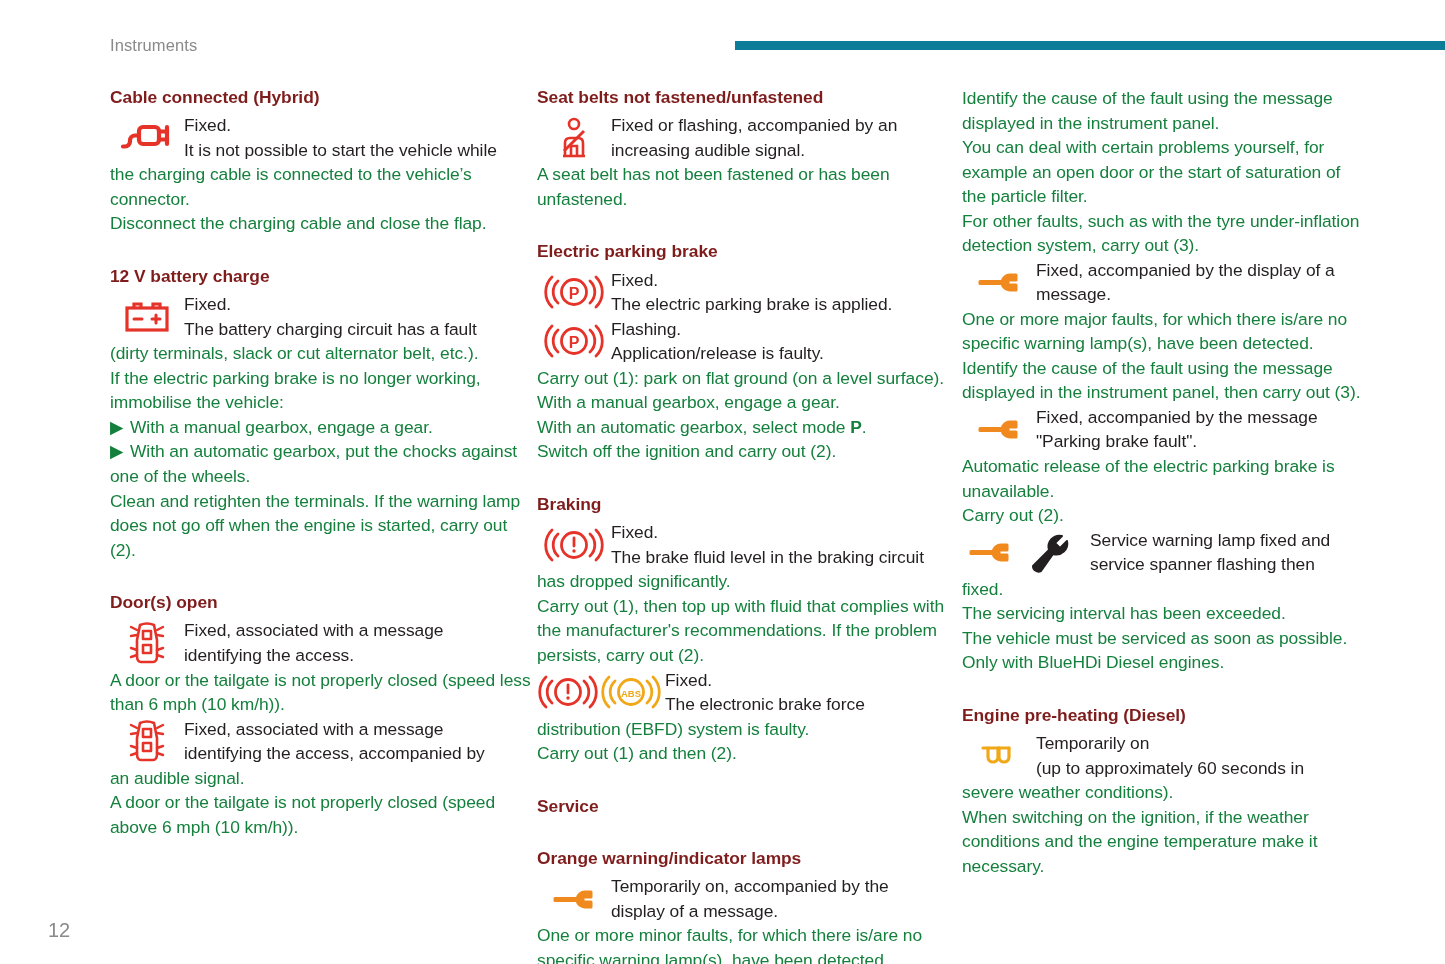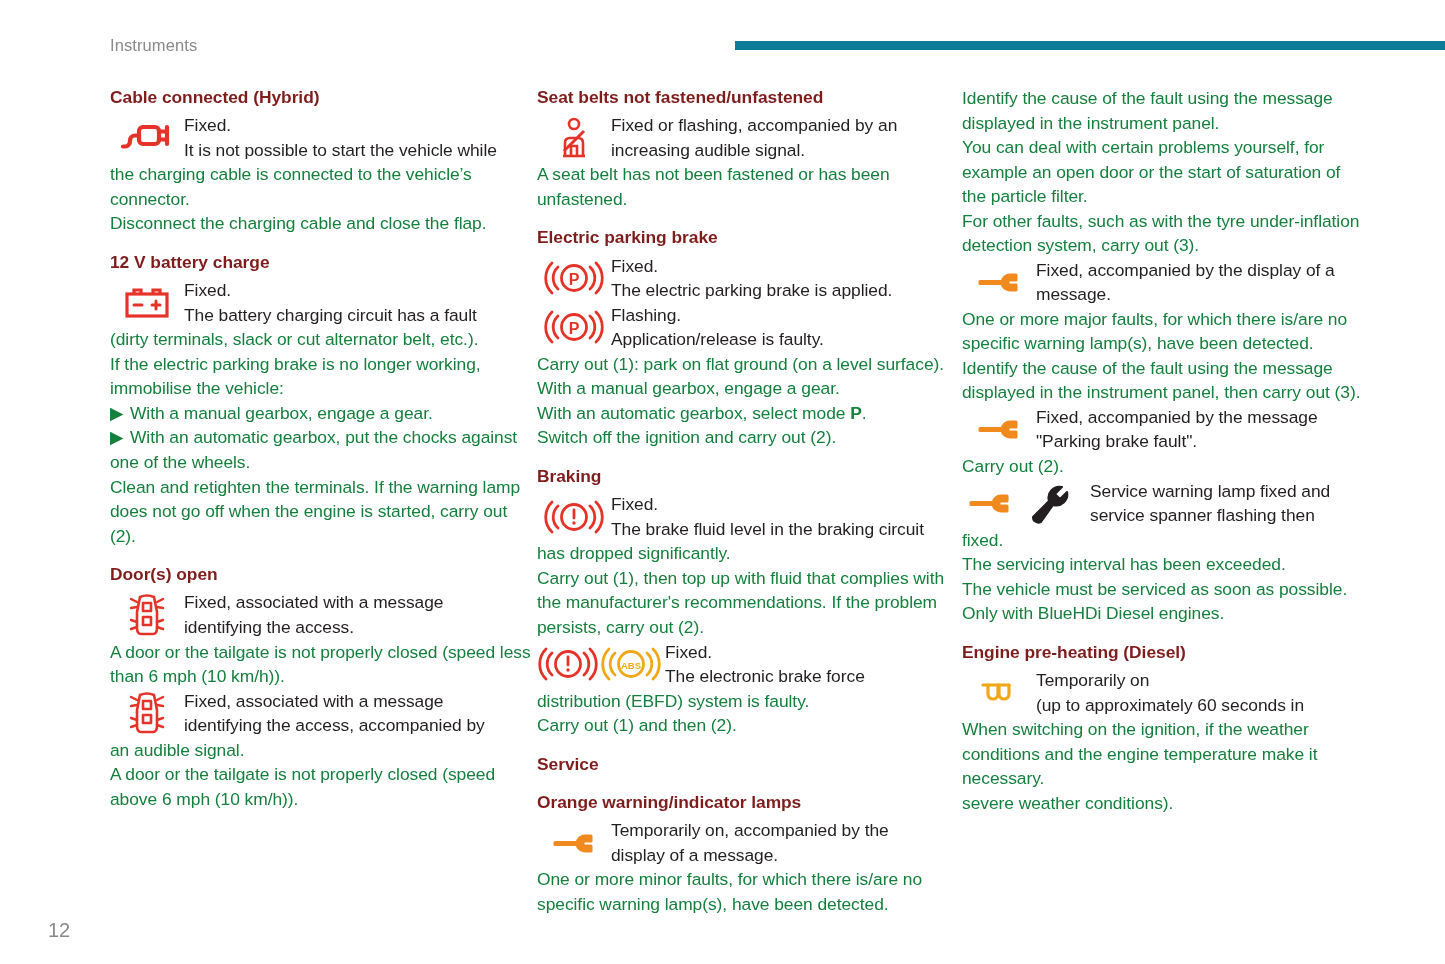--- a/index.html
+++ b/index.html
@@ -34,21 +34,21 @@
   .col.c1{width:427px;}
   .col.c2{width:425px;margin-left:0px;}
   .col.c3{width:404px;margin-left:0px;}
 
   
   h2.sec{
     font-size:17.4px;font-weight:bold;color:#7f1d1d;
     margin:0 0 4px 0;line-height:1.34;
     letter-spacing:-0.05px;
   }
-  h2.sec.gap{margin-top:15px;}
+  h2.sec.gap{margin-top:29px;}
   p.body{
     font-size:17.4px;line-height:1.41;margin:0;color:#15803d;
     letter-spacing:-0.05px;
   }
 
   
   .iconrow{
     position:relative;
     margin:0;
     padding-left:0;
@@ -343,20 +343,21 @@
 
       <div class="iconrow clearfix">
         <span class="ic">
           <svg width="54" height="32" viewBox="0 0 54 32">
             <path d="M8 15.5 h22 a8 8 0 0 1 8 -6.5 h6 v5 h-8 v5 h8 v5 h-6 a8 8 0 0 1 -8 -6.5 h-22 z" fill="#f08a1e" stroke="#f08a1e" stroke-width="3" stroke-linejoin="round"></path>
           </svg>
         </span>
         <span class="txt"><span>Fixed, accompanied by the message</span><br><span>"Parking brake fault".</span></span>
       </div>
 
+      <p class="body">Automatic release of the electric parking brake is unavailable.</p>
       <p class="body">Carry out (2).</p>
 
       <div class="iconrow clearfix">
         <span class="ic dbl">
           <svg width="122" height="40" viewBox="0 0 122 40">
             <g>
               <path d="M6 19.5 h22 a8 8 0 0 1 8 -6.5 h6 v5 h-8 v5 h8 v5 h-6 a8 8 0 0 1 -8 -6.5 h-22 z" fill="#f08a1e" stroke="#f08a1e" stroke-width="3" stroke-linejoin="round"></path>
             </g>
             <g transform="translate(64,2)">
               <path d="M4 32 L20 16 a11 11 0 0 1 13 -14 l-7 7 l5 5 l7 -7 a11 11 0 0 1 -14 13 L12 37 a5.5 5.5 0 0 1 -8 -5 z" fill="#231f20" stroke="#231f20" stroke-width="2" stroke-linejoin="round"></path>
@@ -379,21 +380,21 @@
             <g fill="none" stroke="#f0a818" stroke-width="3.2" stroke-linecap="round">
               <path d="M9 8 h26"></path>
               <path d="M14 8 v9 a5 5 0 0 0 10 0 v-9"></path>
               <path d="M25 8 v9 a5 5 0 0 0 10 0 v-9"></path>
             </g>
           </svg>
         </span>
         <span class="txt"><span>Temporarily on</span><br><span>(up to approximately 60 seconds in</span></span>
       </div>
 
+      <p class="body">severe weather conditions).</p>
       <p class="body">When switching on the ignition, if the weather conditions and the engine temperature make it necessary.</p>
-      <p class="body">severe weather conditions).</p>
     </div>
 
   </div>
 
   <div class="pagenum">12</div>
 
 </div>
 
 </body></html>

